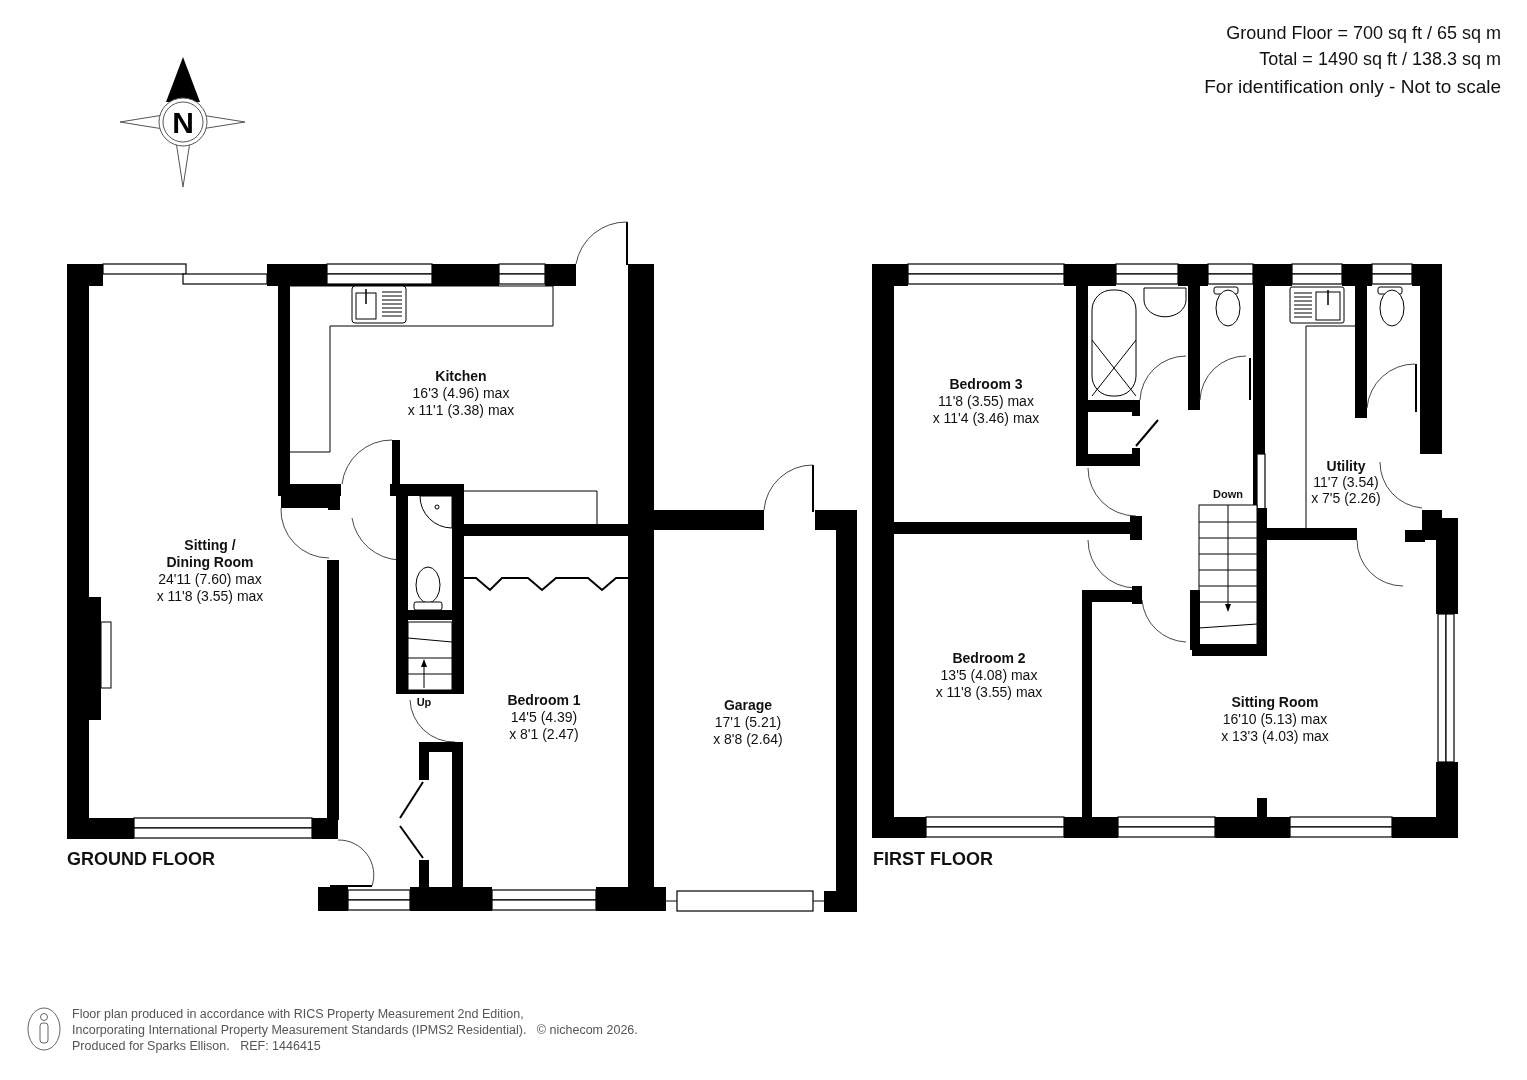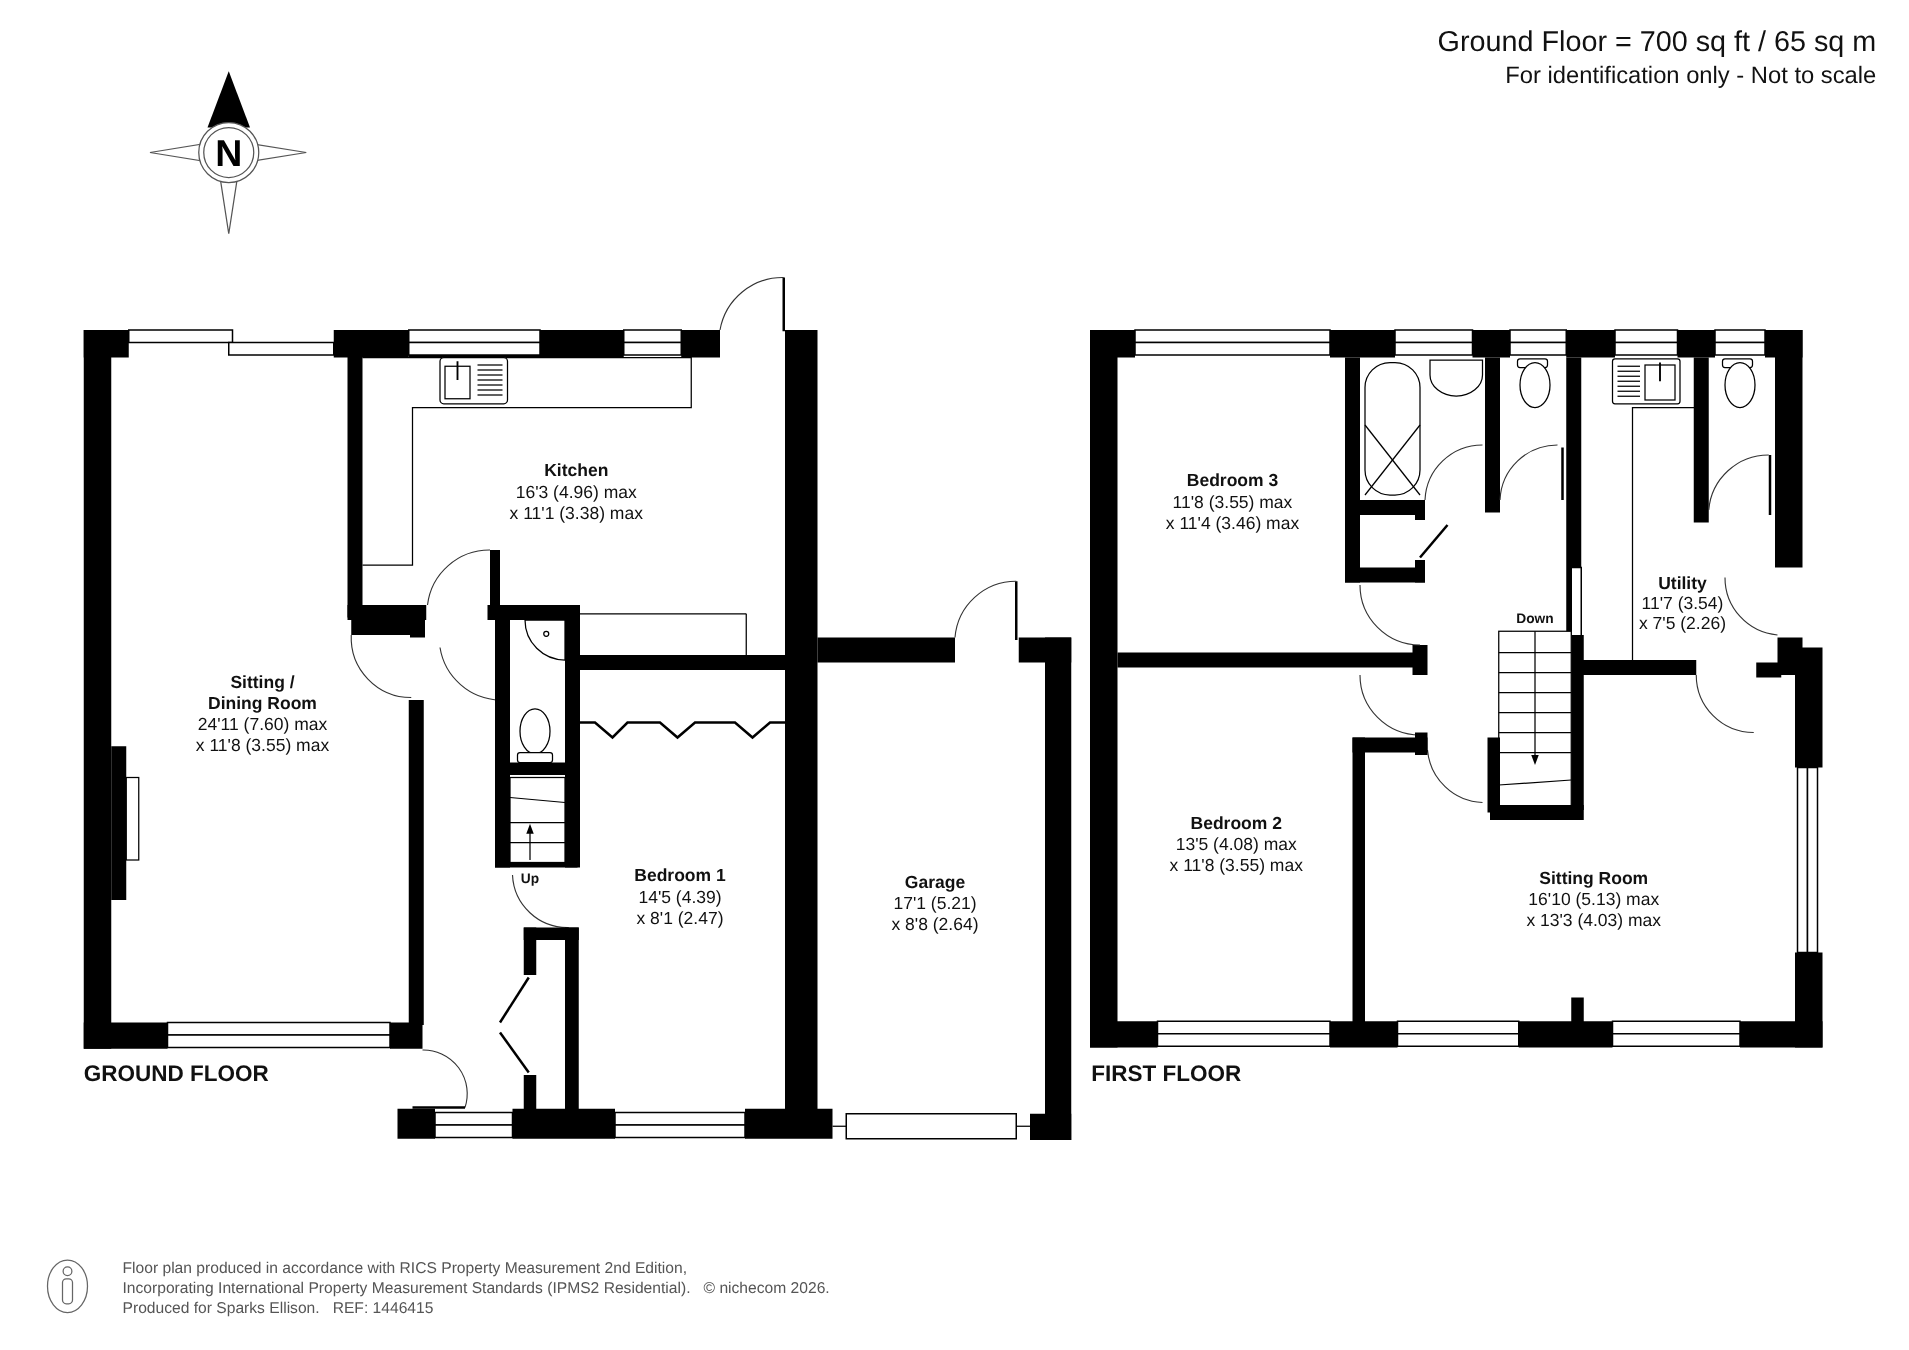--- a/index.html
+++ b/index.html
@@ -1,37 +1,38 @@
 <!DOCTYPE html>
 <html><head>
 <meta charset="utf-8">
 <style>
   html, body { margin: 0; padding: 0; background: #ffffff; }
   body { width: 1527px; height: 1080px; position: relative; overflow: hidden; font-family: "Liberation Sans", sans-serif; color: #111; }
   .areas { position: absolute; right: 26px; top: 20px; text-align: right; }
-  .areas .line { font-size: 23px; line-height: 26px; color: #111; }
+  .areas .line { font-size: 18px; line-height: 26px; color: #111; }
   .areas .note { font-size: 19px; line-height: 18px; margin-top: 6px; color: #111; }
   svg.plan { position: absolute; left: 0; top: 0; }
   .wall { fill: #000; }
   .win { fill: #fff; stroke: #000; stroke-width: 1.2; }
   .thin { fill: none; stroke: #000; stroke-width: 1; }
   .arc { fill: none; stroke: #333; stroke-width: 0.9; }
   .fix { fill: #fff; stroke: #000; stroke-width: 1; }
   .rname { font-family: "Liberation Sans", sans-serif; font-weight: bold; font-size: 14px; fill: #111; text-anchor: middle; }
   .rdim { font-family: "Liberation Sans", sans-serif; font-size: 14px; fill: #111; text-anchor: middle; }
   .small { font-family: "Liberation Sans", sans-serif; font-weight: bold; font-size: 11px; fill: #111; text-anchor: middle; }
   .floorlbl { font-family: "Liberation Sans", sans-serif; font-weight: bold; font-size: 18px; fill: #111; }
-  .footer { position: absolute; left: 36px; top: 1006px; display: flex; align-items: flex-start; gap: 16px; }
+  .footer { position: absolute; left: 26px; top: 1006px; display: flex; align-items: flex-start; }
   .footer .txt { font-size: 12.5px; line-height: 16px; color: #555; margin-left: 10px; }
 </style>
 </head>
 <body>
 
 <div class="areas">
   <div class="line">Ground Floor = 700 sq ft / 65 sq m</div>
+  <div class="line">Total = 1490 sq ft / 138.3 sq m</div>
   <div class="note">For identification only - Not to scale</div>
 </div>
 
 <svg class="plan" width="1527" height="1080" viewBox="0 0 1527 1080">
 
   <g>
     <polygon points="120,122 182,112 182,132" fill="#fff" stroke="#555" stroke-width="1"></polygon>
     <polygon points="245,122 182,112 182,132" fill="#fff" stroke="#555" stroke-width="1"></polygon>
     <polygon points="183,187 173,122 193,122" fill="#fff" stroke="#555" stroke-width="1"></polygon>
     <polygon points="183,57 166,102 200,102" fill="#000"></polygon>

